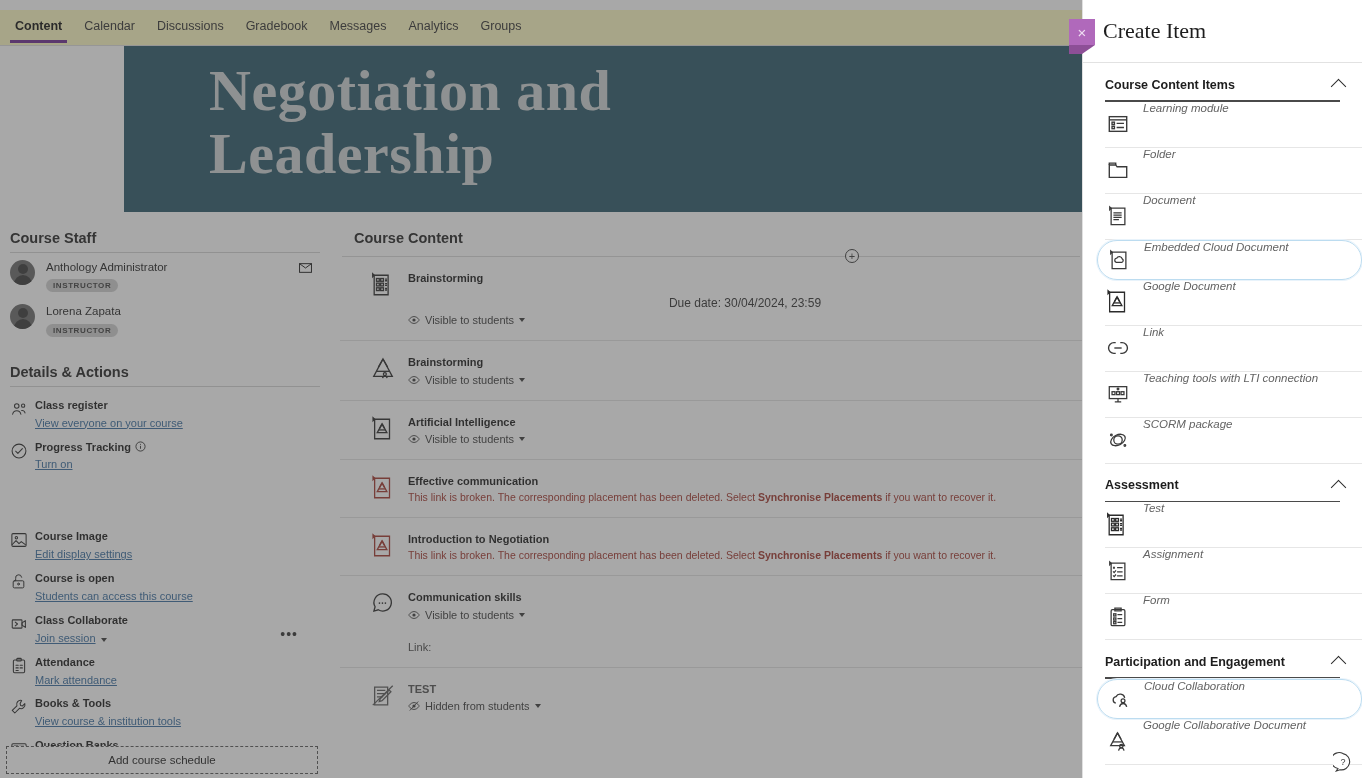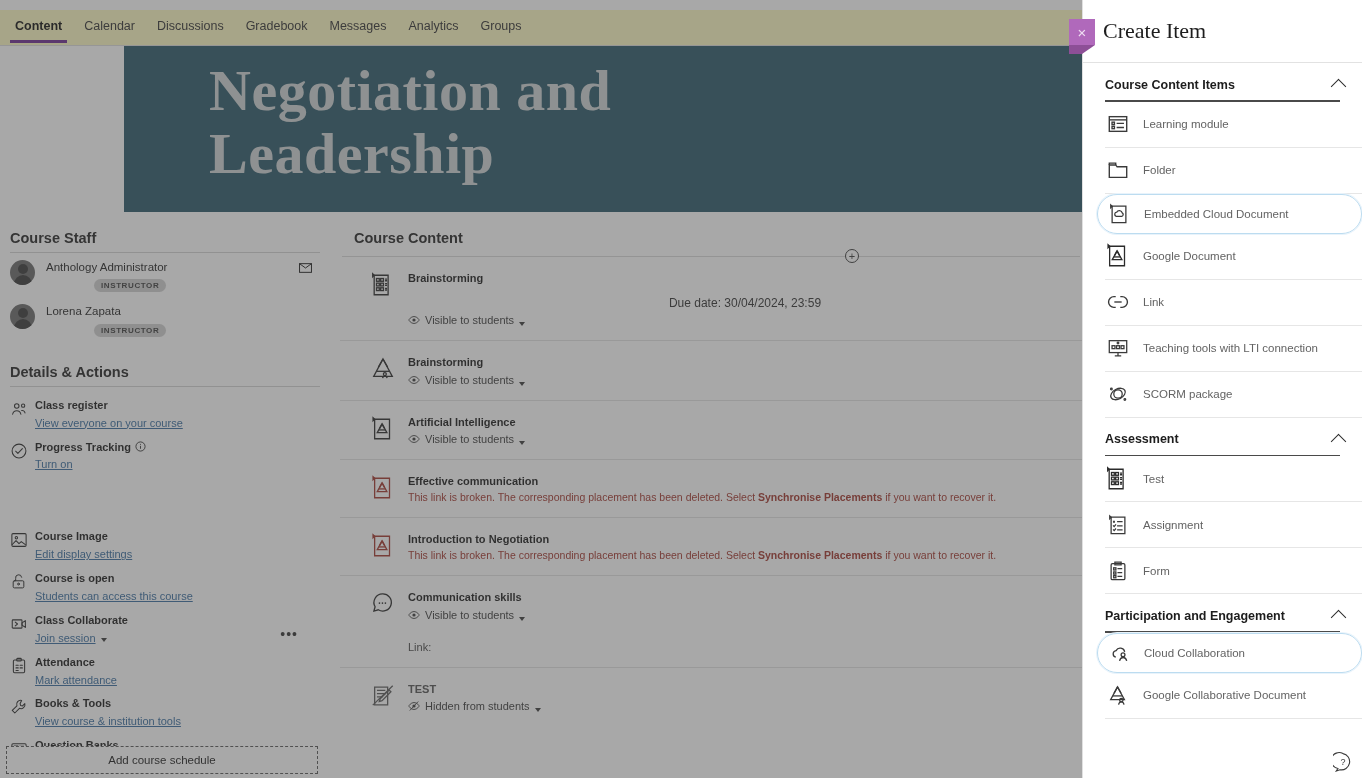--- a/index.html
+++ b/index.html
@@ -67,21 +67,21 @@
     content:""; position:absolute; left:7.5px; top:4px; width:10px; height:10px;
     border-radius:50%; background:#3a3a3a;
   }
   .avatar::after {
     content:""; position:absolute; left:3.5px; top:15px; width:18px; height:14px;
     border-radius:9px 9px 0 0; background:#3a3a3a;
   }
   .staff-name { font-size:11.5px; color:#262626; line-height:1.25; }
   .staff-role {
     display:inline-block; font-size:8px; font-weight:bold; letter-spacing:.6px;
-    color:#3f3f3f; background:#d0d0d0; border-radius:8px; padding:2px 7px; margin-top:3px;margin-left:48px;
+    color:#3f3f3f; background:#d0d0d0; border-radius:8px; padding:2px 7px; margin-top:3px;
   }
   .mail-icon { position:absolute; right:8px; top:10px; width:13px; height:10px; }
 
   .da-item { display:flex; align-items:flex-start; padding:5px 0 3px 0; }
   .da-ic { width:20px; flex:0 0 20px; margin-right:5px; padding-top:2px; color:#1a1a1a; }
   .da-label { font-size:11px; font-weight:bold; color:#1c1c1c; line-height:1.35; display:flex; align-items:center; gap:4px;}
   .da-link { font-size:11px; color:#3b6fa0; text-decoration:underline; line-height:1.45; cursor:pointer; }
   .da-right-dots { position:absolute; right:22px; font-size:14px; color:#333; letter-spacing:1px; }
 
   .add-schedule {
@@ -101,21 +101,21 @@
     display:flex; align-items:center; justify-content:center;
     font-size:11px; line-height:1; color:#3d3d3d; cursor:pointer;
   }
 
   .cc-item { display:flex; padding:14px 0 14px 30px; position:relative; }
   .cc-item + .cc-item { border-top:1px solid #e2e2e2; }
   .cc-ic { width:28px; flex:0 0 28px; margin-right:10px; padding-top:1px; }
   .cc-name { font-size:11px; font-weight:bold; color:#1c1c1c; line-height:1.3; }
   .cc-name.muted { font-weight:bold; color:#555; }
   .cc-sub { font-size:12px; color:#333; margin-top:11px;text-align:center; }
-  .cc-vis { font-size:11px; color:#3d3d3d; margin-top:4px; display:flex; align-items:flex-end; gap:5px; cursor:pointer;}
+  .cc-vis { font-size:11px; color:#3d3d3d; margin-top:4px; display:flex; align-items:center; gap:5px; cursor:pointer;}
   .caret { width:0;height:0;border-left:3.5px solid transparent;border-right:3.5px solid transparent;border-top:4.5px solid #3d3d3d; display:inline-block;}
   .cc-broken { font-size:10.5px; color:#a3382f; margin-top:3px; }
   .cc-broken b { font-weight:bold; }
   .cc-link { font-size:11px; color:#4a4a4a; margin-top:20px; }
 
   
   #dim {
     position:absolute; left:0; top:0; width:1082px; height:778px;
     background:rgba(70,70,70,0.47);
     pointer-events:none;
@@ -146,23 +146,23 @@
 
   .grp-head {
     display:flex; align-items:center; justify-content:space-between;
     padding:14px 18px 8px 22px;
   }
   .grp-title { font-size:12.5px; font-weight:bold; color:#1d1d1d; }
   .chev { width:11px; height:11px; border-left:1.6px solid #2b2b2b; border-top:1.6px solid #2b2b2b; transform:rotate(45deg); margin-top:4px;}
   .grp-rule { height:1.6px; background:#4a4a4a; margin:0 22px; }
 
   .p-item {
-    display:flex; align-items:center; height:46px;
+    display:flex; height:46px;
     margin-left:22px; padding-left:0; border-bottom:1px solid #e6e6e6;
-    cursor:pointer; position:relative;
+    cursor:pointer; position:relative;font-style:italic;
   }
   .p-item .pi-ic { width:26px; flex:0 0 26px; margin-left:0; margin-right:12px; display:flex; align-items:center; justify-content:center;}
   .p-item .pi-label { font-size:11.5px; color:#636363; }
   .p-item.focused {
     border:1.5px solid #bcdcf0; border-radius:22px;
     margin-left:14px; padding-left:8px; height:40px;
     box-shadow:0 0 0 1px #e8f3fb;
   }
   .help-fab {
     position:absolute; right:9px; bottom:6px; width:20px; height:20px; cursor:pointer;
@@ -545,20 +545,30 @@
         </div>
         <div class="p-item">
           <span class="pi-ic">
             <svg width="22" height="22" viewBox="0 0 24 24" fill="none" stroke="#3a3a3a" stroke-width="1.5">
               <path d="M2.5 6.5h7l1.5 2h10.5V20H2.5z"></path>
               <path d="M2.5 6.5v-2h7v2"></path>
             </svg>
           </span>
           <span class="pi-label">Folder</span>
         </div>
+        <div class="p-item">
+          <span class="pi-ic">
+            <svg width="22" height="22" viewBox="0 0 24 24" fill="none" stroke="#3a3a3a" stroke-width="1.4">
+              <path d="M4.5 3.5h15v18h-15z"></path>
+              <path d="M4.5 3.5L3 2.1v3z" fill="#3a3a3a"></path>
+              <path d="M7 8.5h9M7 11h9M7 13.5h9M7 16h6"></path>
+            </svg>
+          </span>
+          <span class="pi-label">Document</span>
+        </div>
         <div class="p-item focused">
           <span class="pi-ic">
             <svg width="22" height="22" viewBox="0 0 24 24" fill="none" stroke="#3a3a3a" stroke-width="1.4">
               <path d="M4.5 3.5h15v18h-15z"></path>
               <path d="M4.5 3.5L3 2.1v3z" fill="#3a3a3a"></path>
               <path d="M9 14.5a2.3 2.3 0 0 1 .5-4.5 3.2 3.2 0 0 1 6 .8 2 2 0 0 1-.4 3.7z"></path>
             </svg>
           </span>
           <span class="pi-label">Embedded Cloud Document</span>
         </div>

